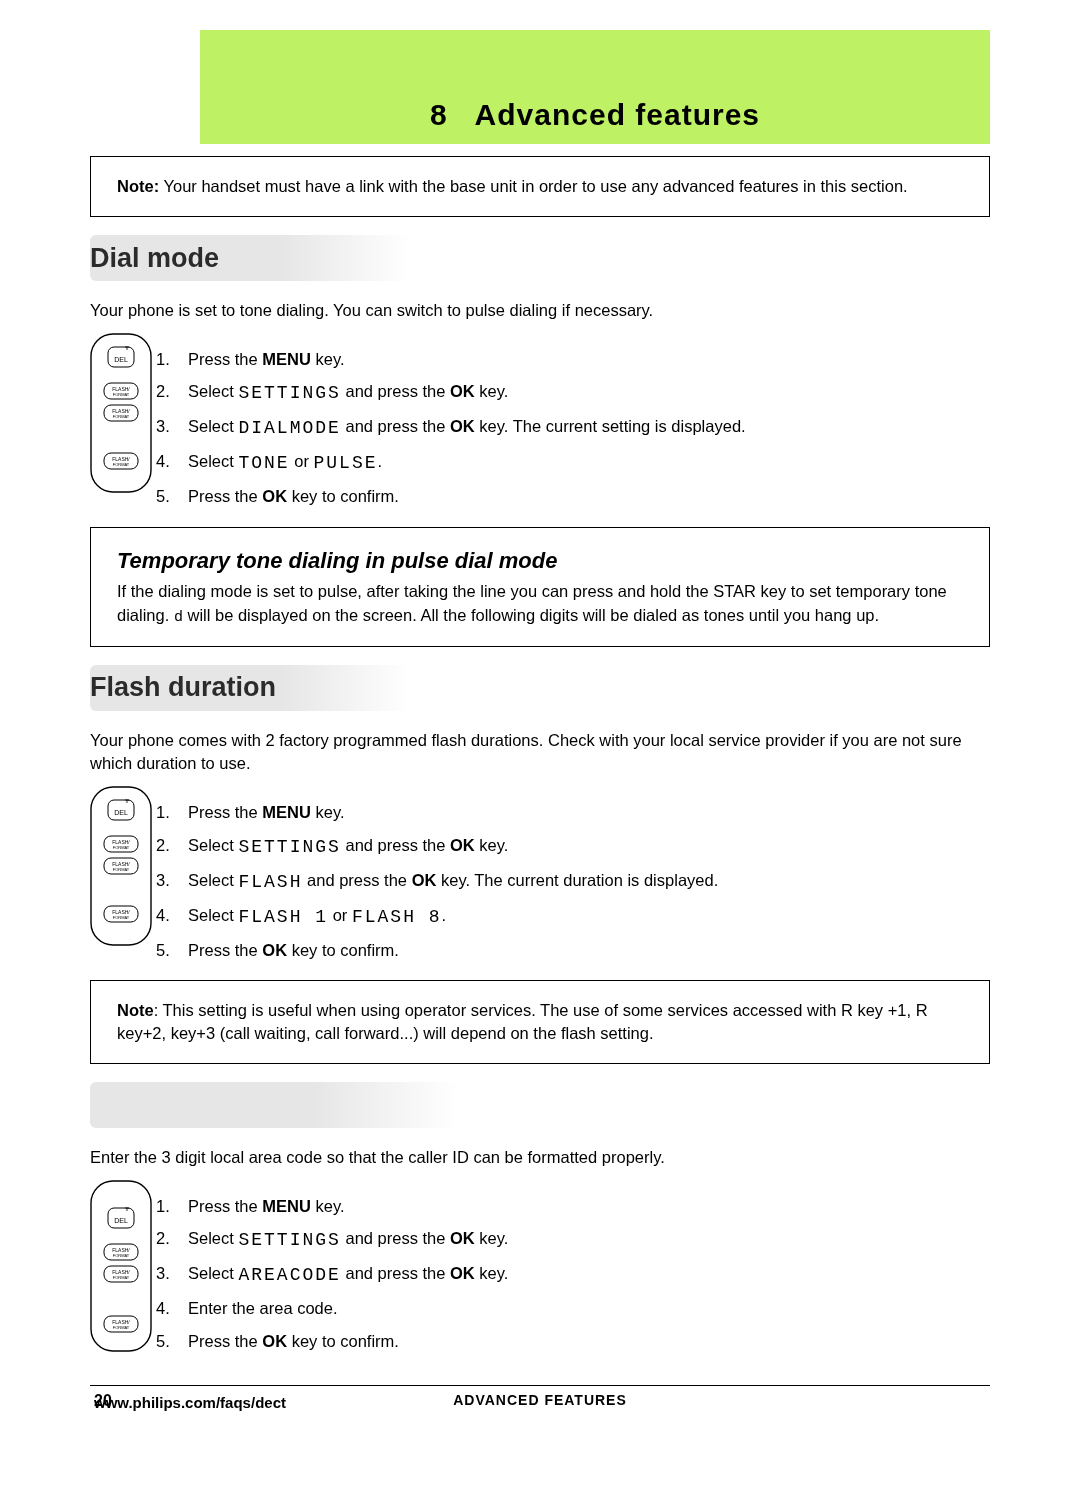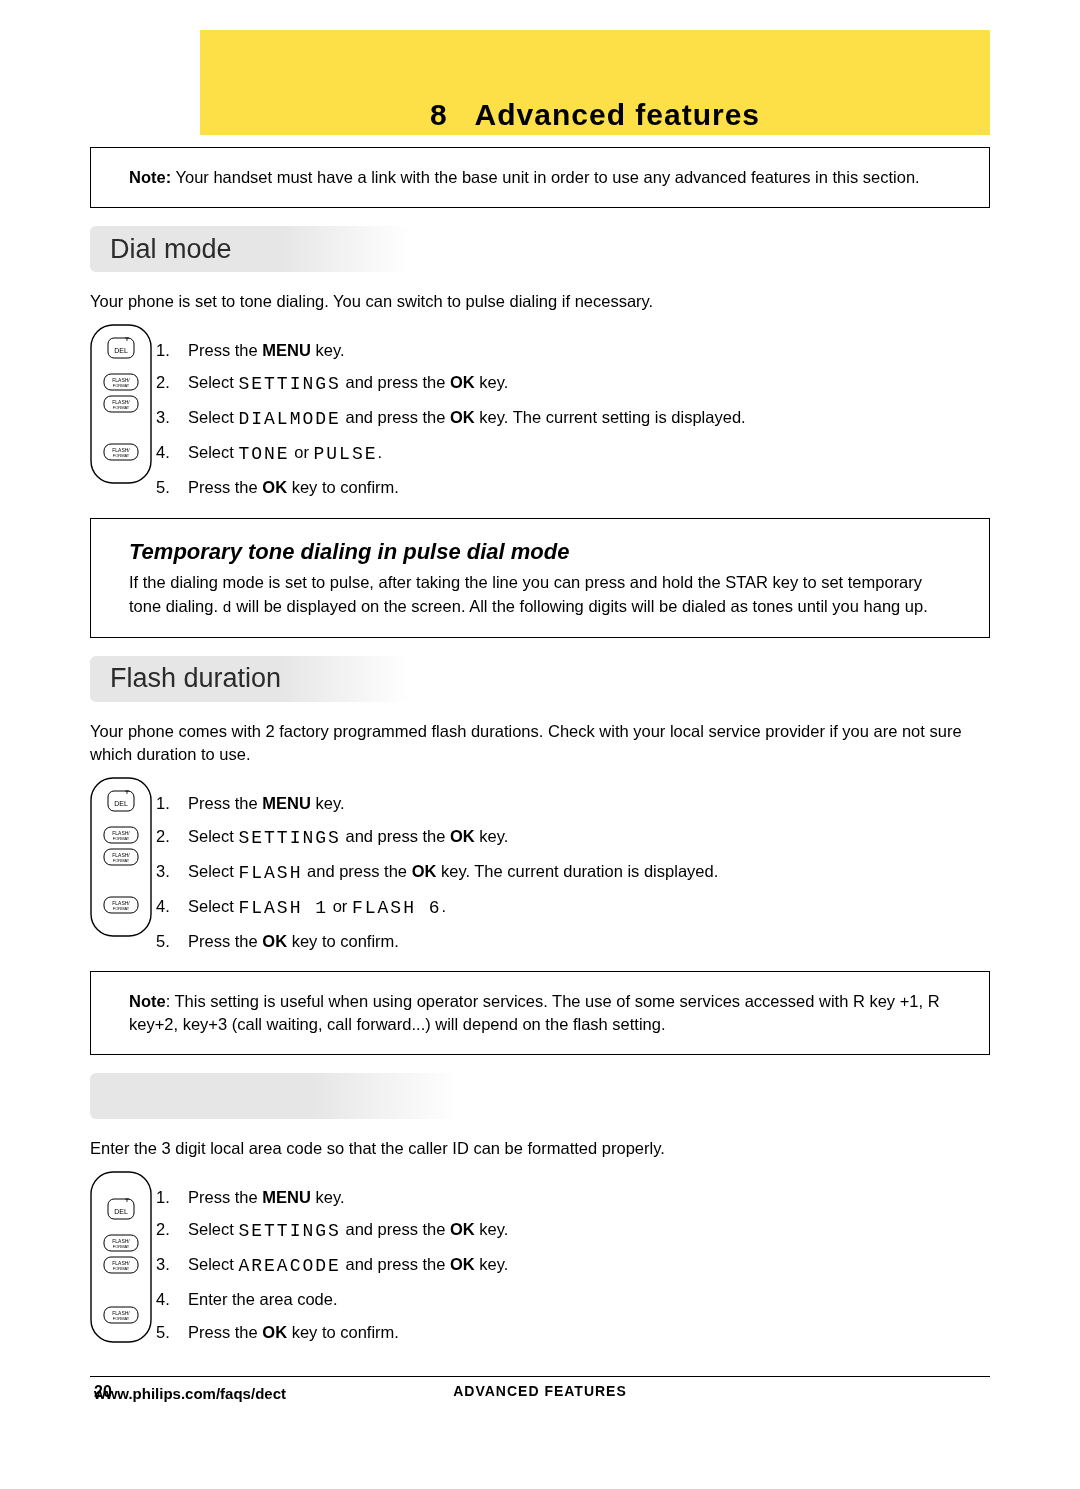--- a/index.html
+++ b/index.html
@@ -10,39 +10,39 @@
     width: 1080px;
     color: #000;
   }
   .page {
     width: 900px;
     margin: 0 auto;
     padding: 30px 0 40px;
     position: relative;
   }
   .gray-banner {
-    background: #fde047;
+    background: #bef264;
     height: 102px;
     margin-left: 110px;
     display: flex;
     align-items: flex-end;
-    padding-bottom: 3px;
+    padding-bottom: 12px;
     justify-content: center;
   }
   .chapter-title {
     font-family: "Arial Black", "Impact", sans-serif;
     font-weight: 900;
     font-size: 30px;
     letter-spacing: 1px;
     color: #000;
   }
   .note-box {
     border: 1px solid #000;
     margin: 12px 0 18px 0;
-    padding: 18px 38px;
+    padding: 18px 26px;
     font-size: 16.5px;
     line-height: 1.4;
   }
   .note-box .italic-head {
     font-style: italic;
     font-weight: 700;
     font-size: 22px;
     display: block;
     margin-bottom: 4px;
   }
@@ -60,24 +60,24 @@
     position: absolute;
     left: 0; top: 0; bottom: 0;
     width: 320px;
     background: linear-gradient(to right, #e6e6e6 60%, rgba(230,230,230,0));
     border-radius: 6px 0 0 6px;
   }
   .section-header-bg.wide { width: 370px; }
   .section-heading {
     position: relative;
     font-family: "Gill Sans", "Trebuchet MS", Arial, sans-serif;
-    font-weight: 400;
+    font-weight: 700;
     font-size: 27px;
     color: #2b2b2b;
-    padding-left: 20px;
+    padding-left: 0;
   }
   .intro-text {
     font-size: 16.5px;
     margin: 0 0 10px 0;
     line-height: 1.45;
   }
   .steps-block {
     display: flex;
     align-items: flex-start;
     gap: 4px;
@@ -247,21 +247,21 @@
       <li>
         <span>Press the </span><span class="bold">MENU</span><span> key.</span>
       </li>
       <li>
         <span>Select </span><span class="lcd">SETTINGS</span><span> and press the </span><span class="bold">OK</span><span> key.</span>
       </li>
       <li>
         <span>Select </span><span class="lcd">FLASH</span><span> and press the </span><span class="bold">OK</span><span> key. The current duration is displayed.</span>
       </li>
       <li>
-        <span>Select </span><span class="lcd">FLASH 1</span><span> or </span><span class="lcd">FLASH 6</span><span>.</span>
+        <span>Select </span><span class="lcd">FLASH 1</span><span> or </span><span class="lcd">FLASH 8</span><span>.</span>
       </li>
       <li>
         <span>Press the </span><span class="bold">OK</span><span> key to confirm.</span>
       </li>
     </ol>
   </div>
 
   <div class="note-box">
     <span class="bold-label">Note</span><span>: This setting is useful when using operator services.  The use of some services accessed with R key +1, R key+2, key+3 (call waiting, call forward...) will depend on the flash setting.</span>
   </div>

